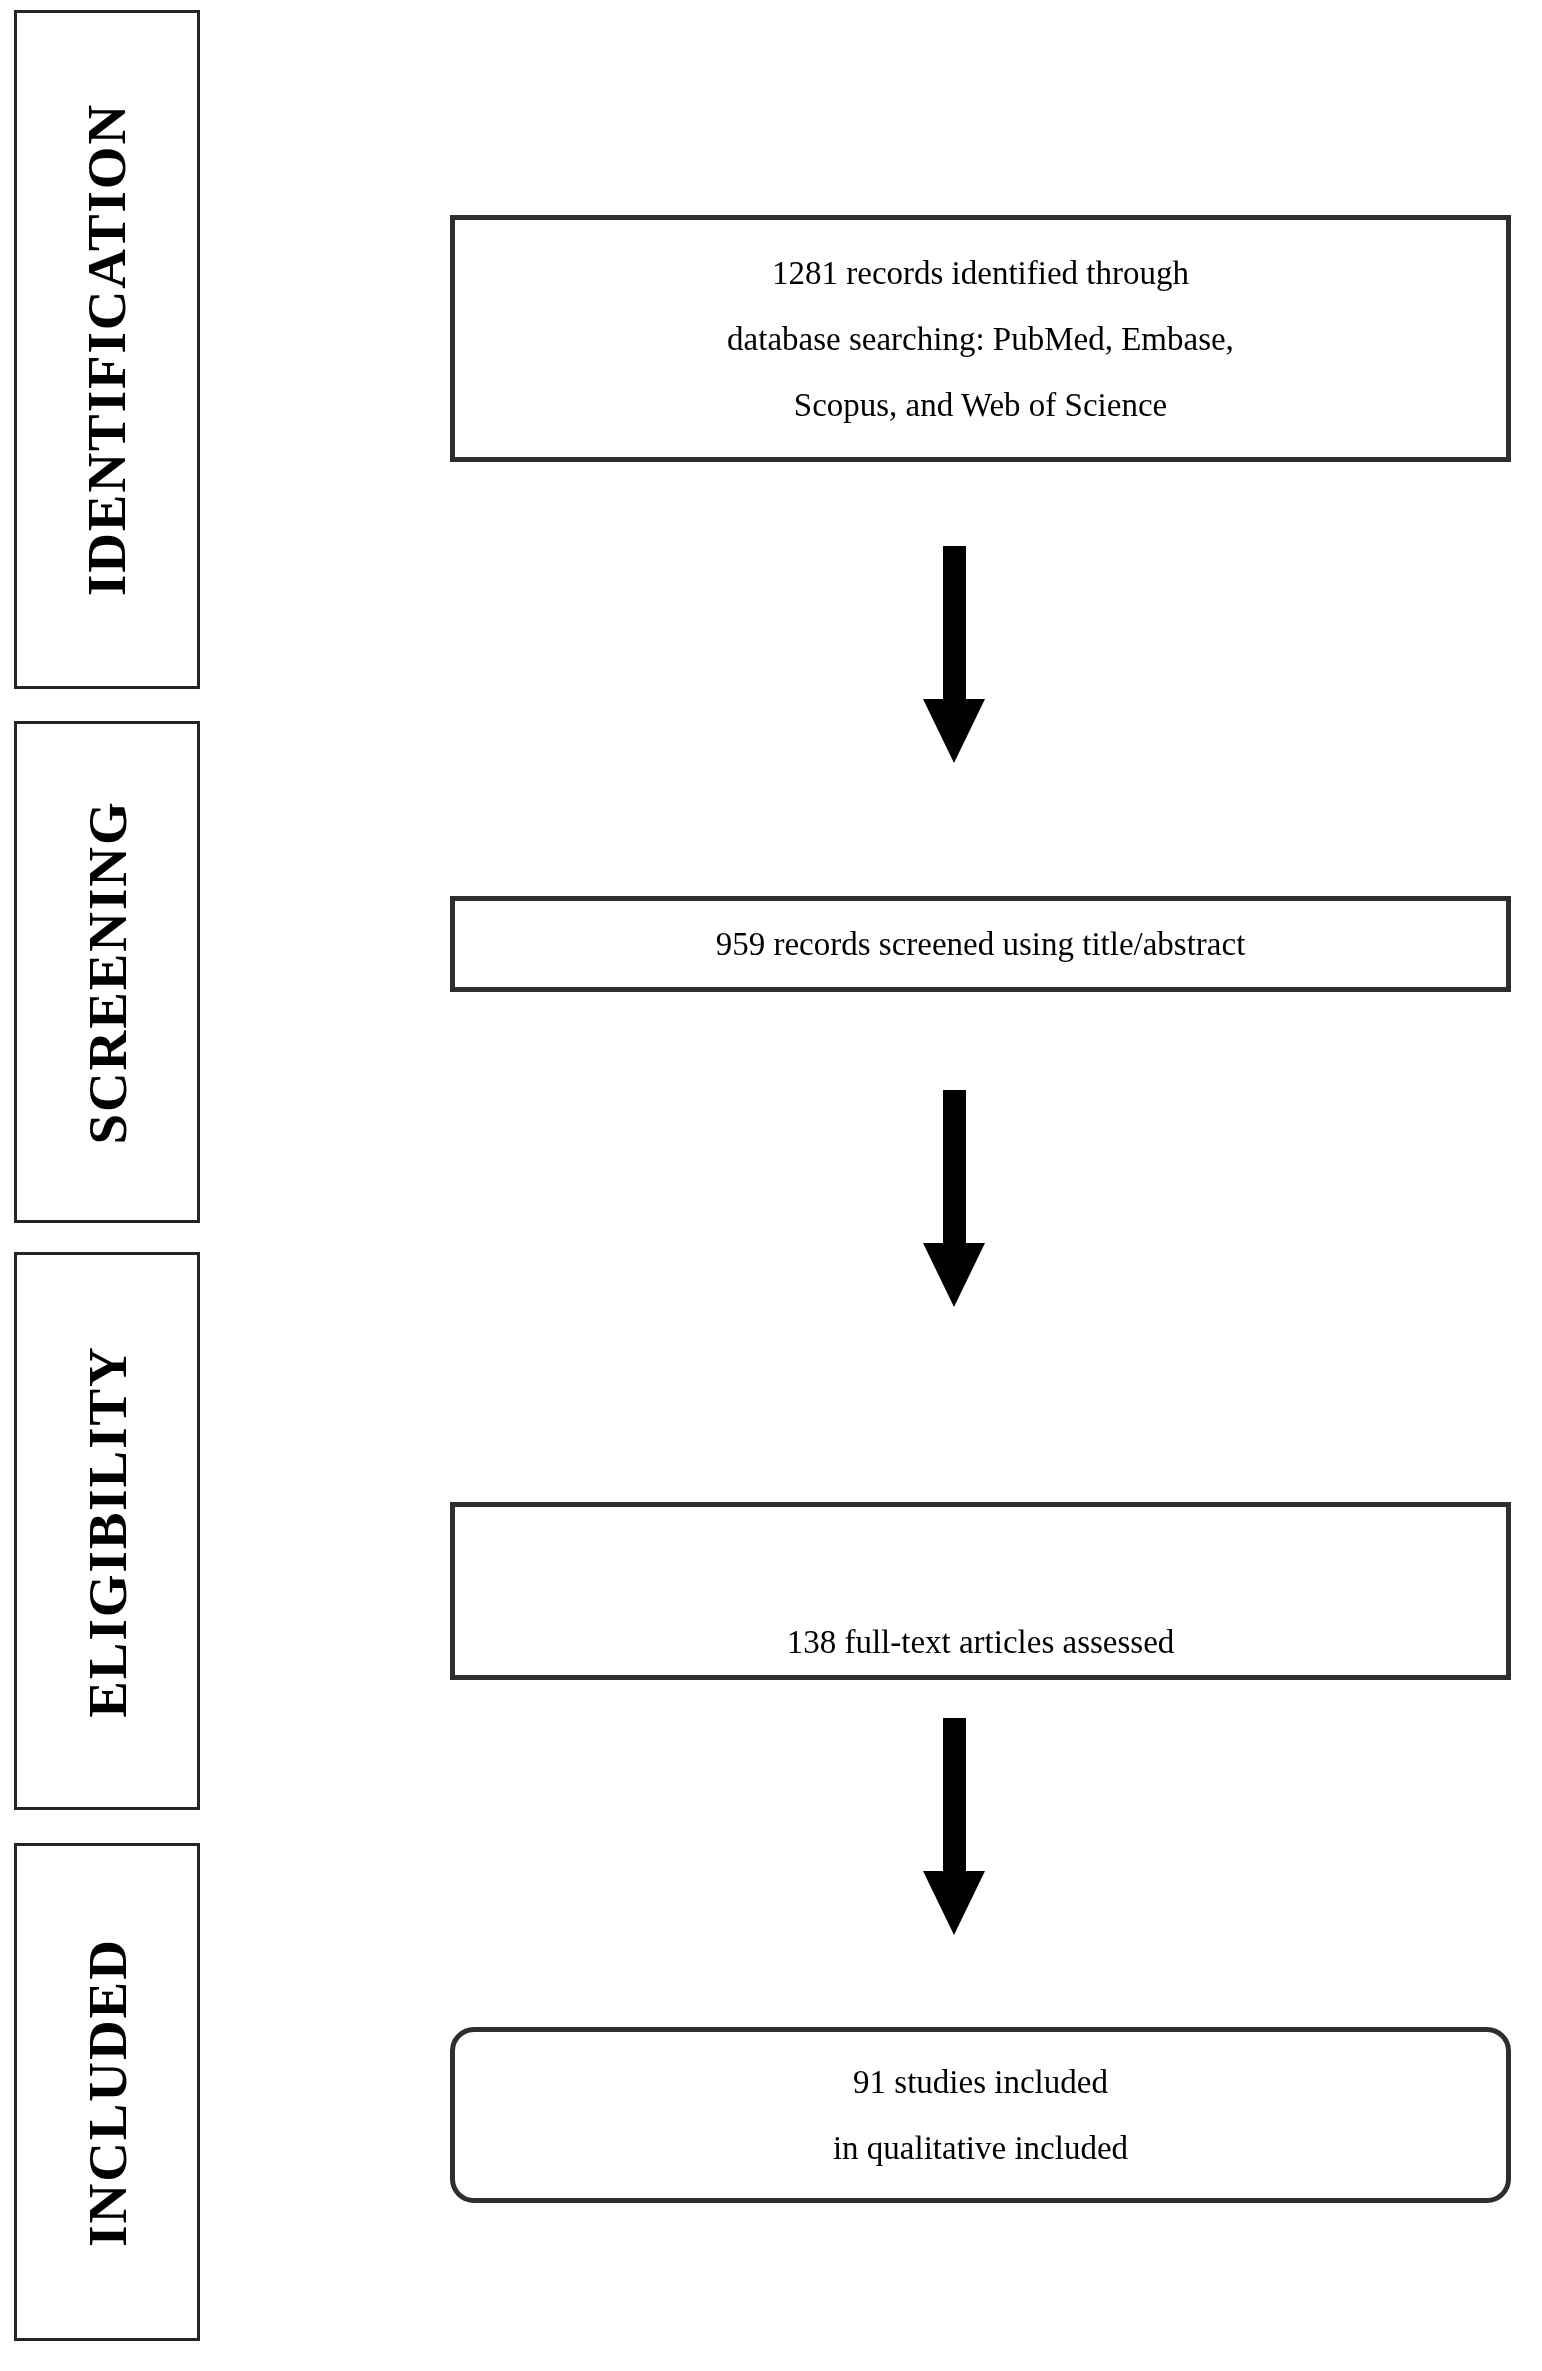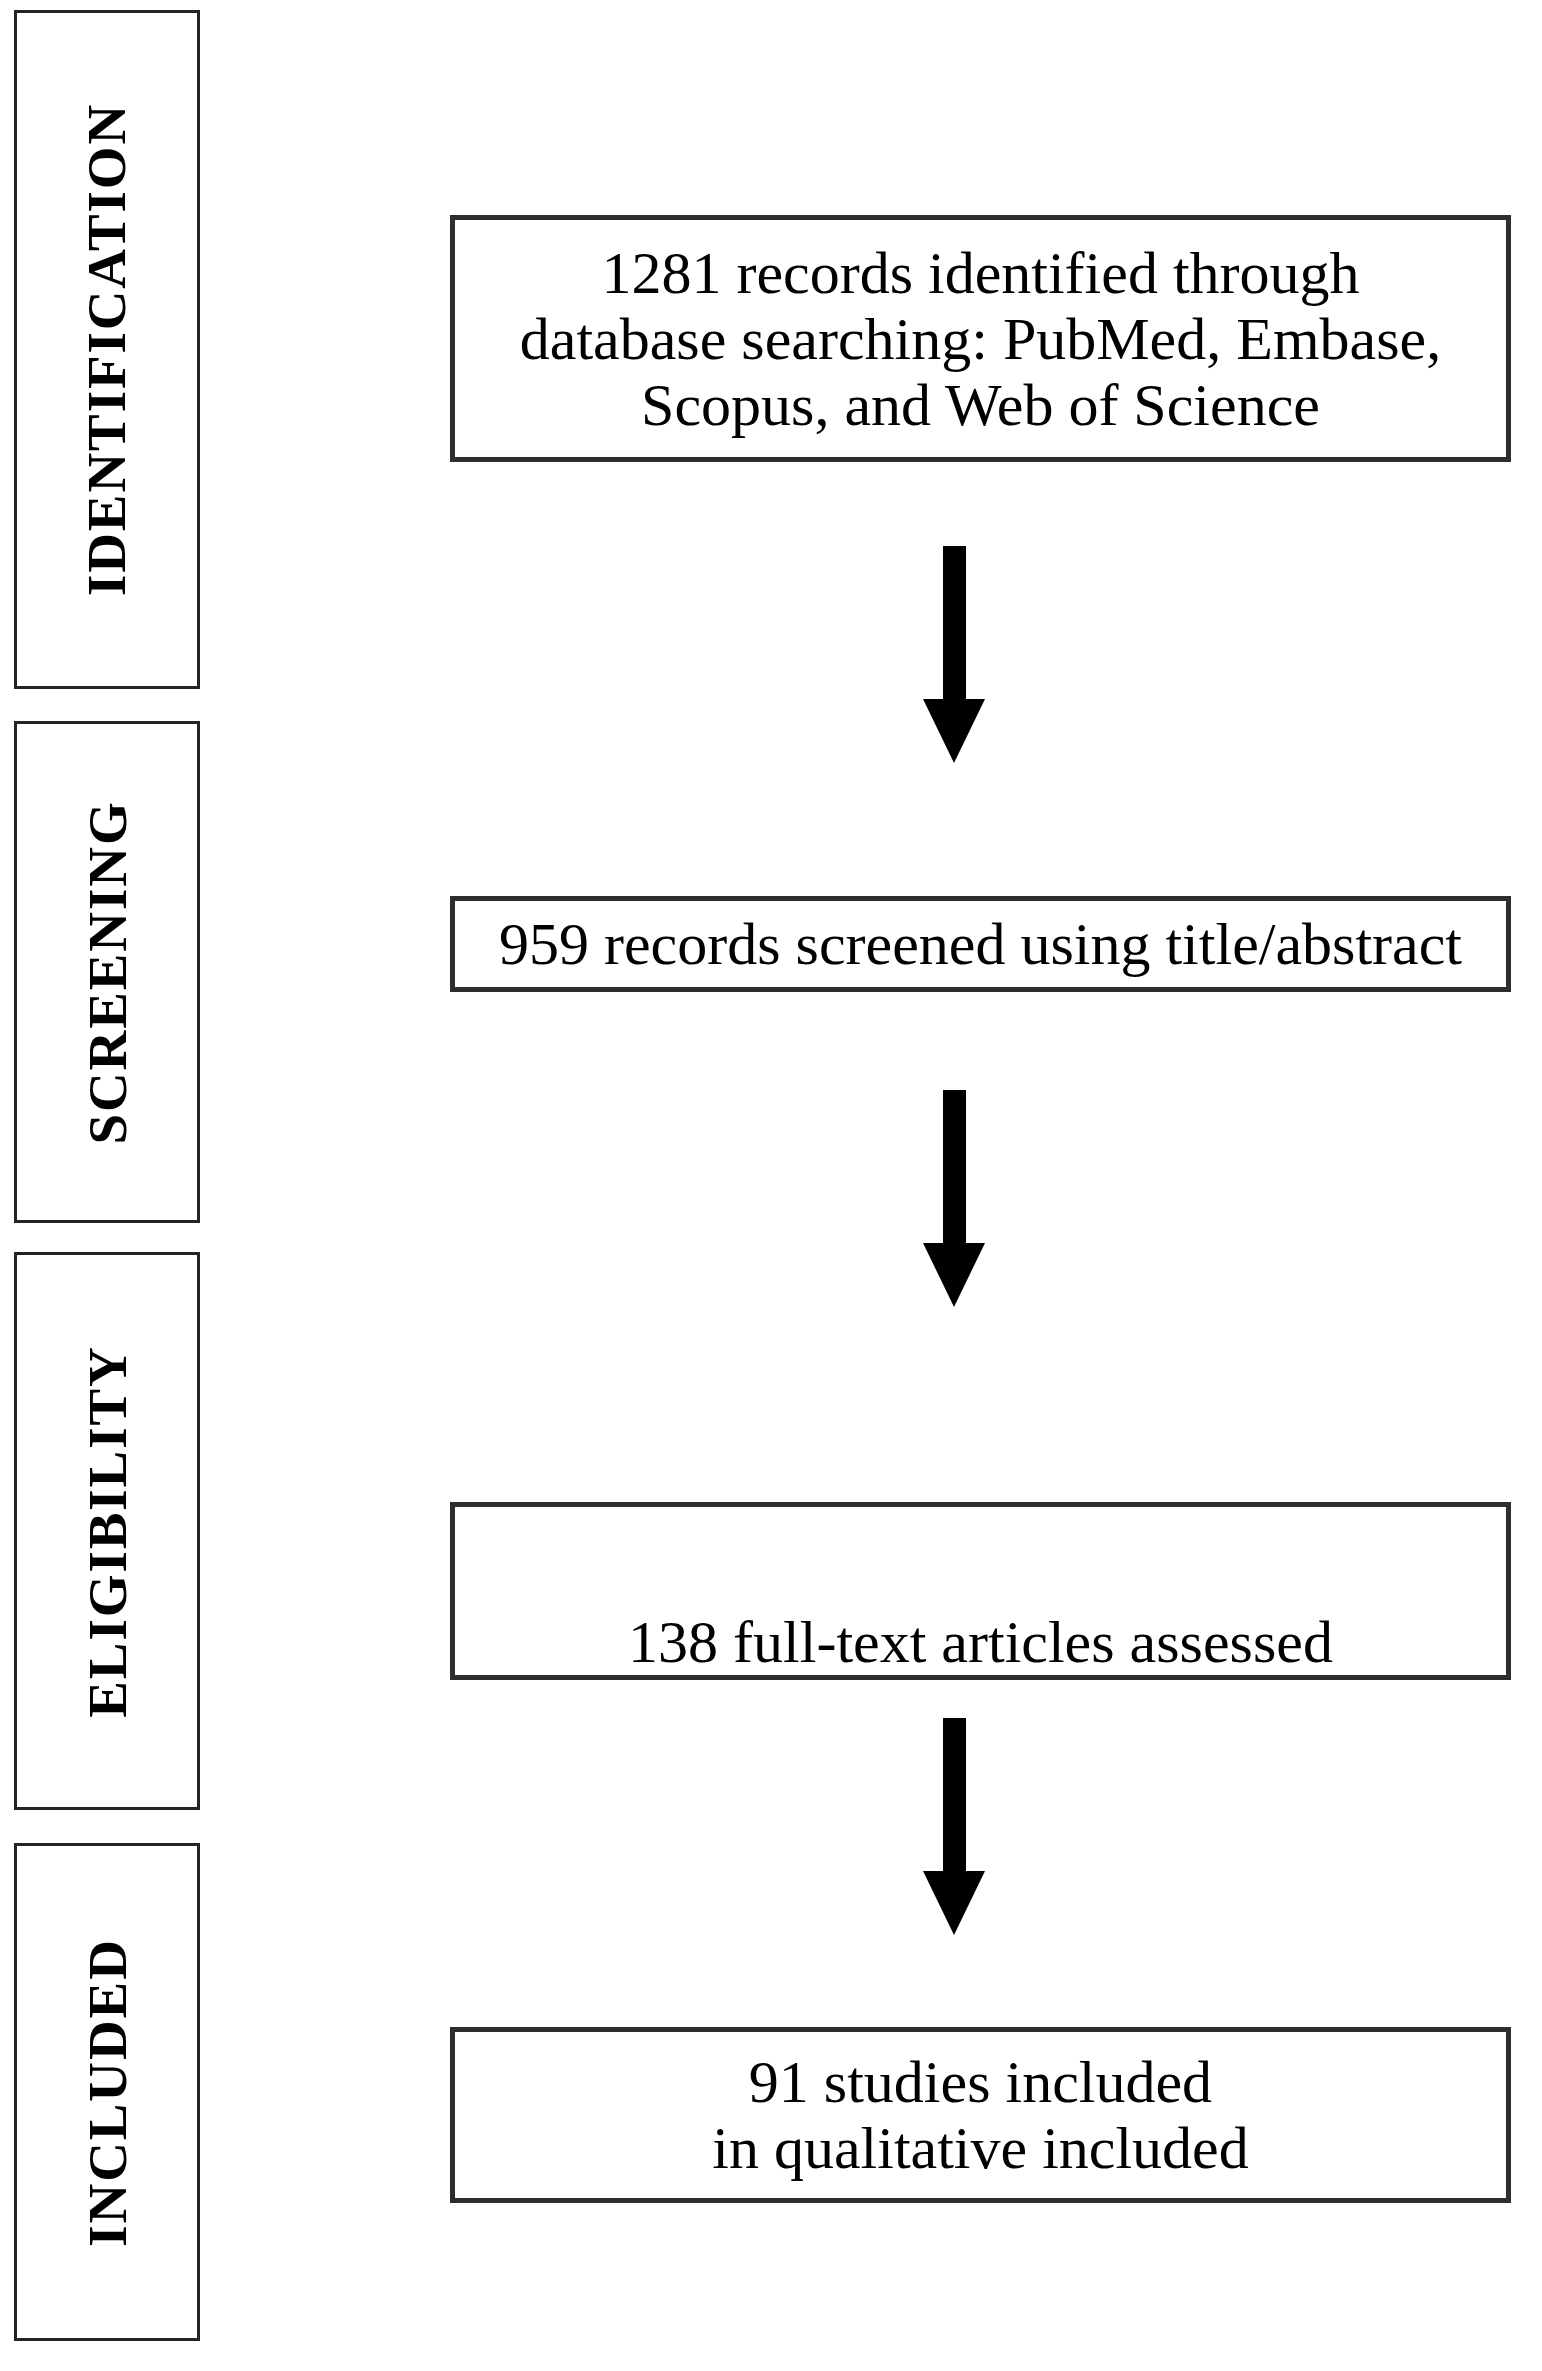--- a/index.html
+++ b/index.html
@@ -48,29 +48,29 @@
     width: 1061px;
     box-sizing: border-box;
     border: 5.7px solid #2e2e2e;
     background: #ffffff;
     display: flex;
     align-items: center;
     justify-content: center;
     text-align: center;
   }
   .flow-lines {
-    font-size: 60px;
+    font-size: 33px;
     line-height: 66px;
     color: #000000;
   }
   .flow-lines span { display: block; }
   .flow-0 { top: 215px;  height: 247px; }
   .flow-1 { top: 896px;  height: 96px; }
   .flow-2 { top: 1502px; height: 178px; align-items: flex-end; }
-  .flow-3 { top: 2027px; height: 176px; }
+  .flow-3 { top: 2027px; height: 176px; border-radius: 24px; }
 
   
   .arrow {
     position: absolute;
     left: 923px;           
     width: 62px;
     display: flex;
     flex-direction: column;
     align-items: center;
   }

